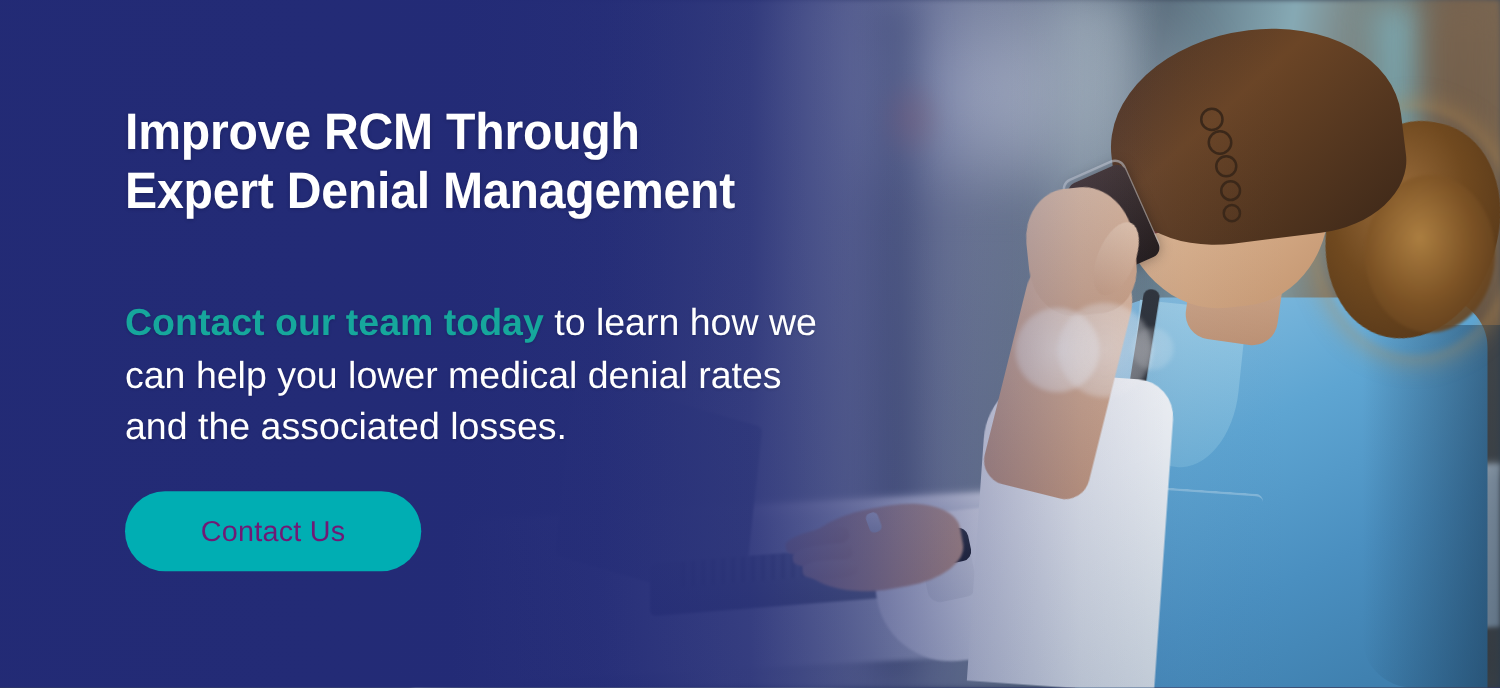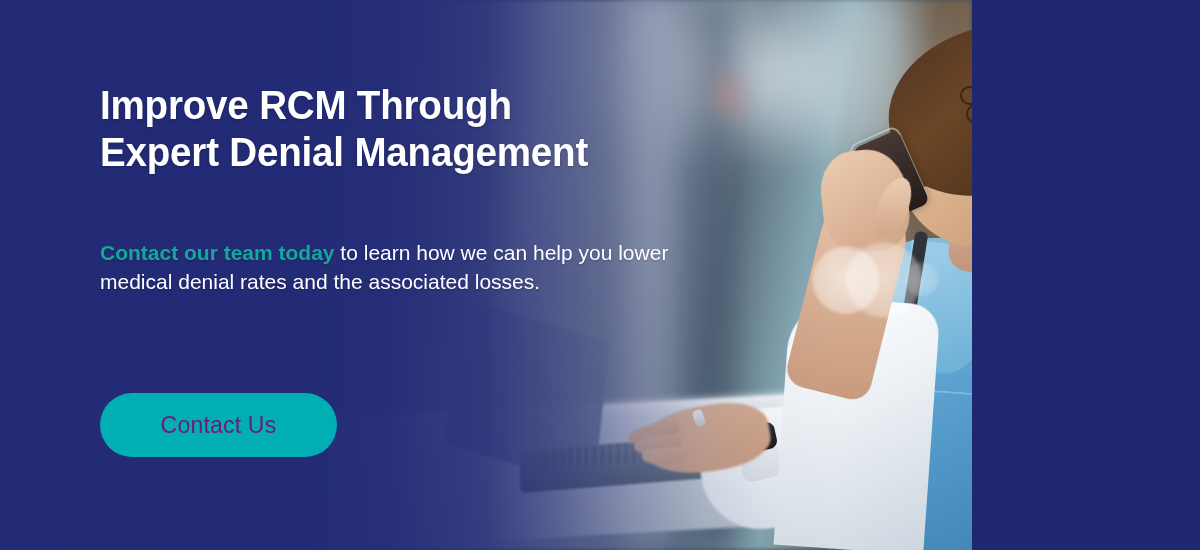--- a/index.html
+++ b/index.html
@@ -5,21 +5,21 @@
   * { margin:0; padding:0; box-sizing:border-box; }
   html, body {
     width:1200px; height:550px;
     overflow:hidden;
     background:#1f2770;
     font-family:"Liberation Sans", sans-serif;
   }
 
   .banner {
     position:relative;
-    width:972px; height:550px;
+    width:1200px; height:550px;
     overflow:hidden;
   }
 
   
   .photo {
     position:absolute; inset:0;
     background:#3d4a5c;
   }
 
   
@@ -361,21 +361,21 @@
     letter-spacing:-.2px;
     transform:scaleX(.94);
     transform-origin:left center;
     white-space:pre-line;
     text-shadow:0 1px 3px rgba(10,14,48,.3);
   }
 
   .body-copy {
     position:absolute; top:238px; left:0;
     width:580px;
-    font-size:21px;
+    font-size:30px;
     line-height:1.39;
     color:#ffffff;
     font-weight:400;
     text-shadow:0 1px 2px rgba(10,14,48,.25);
   }
   .body-copy .lead {
     color:#16a79c;
     font-weight:bold;
   }
 

